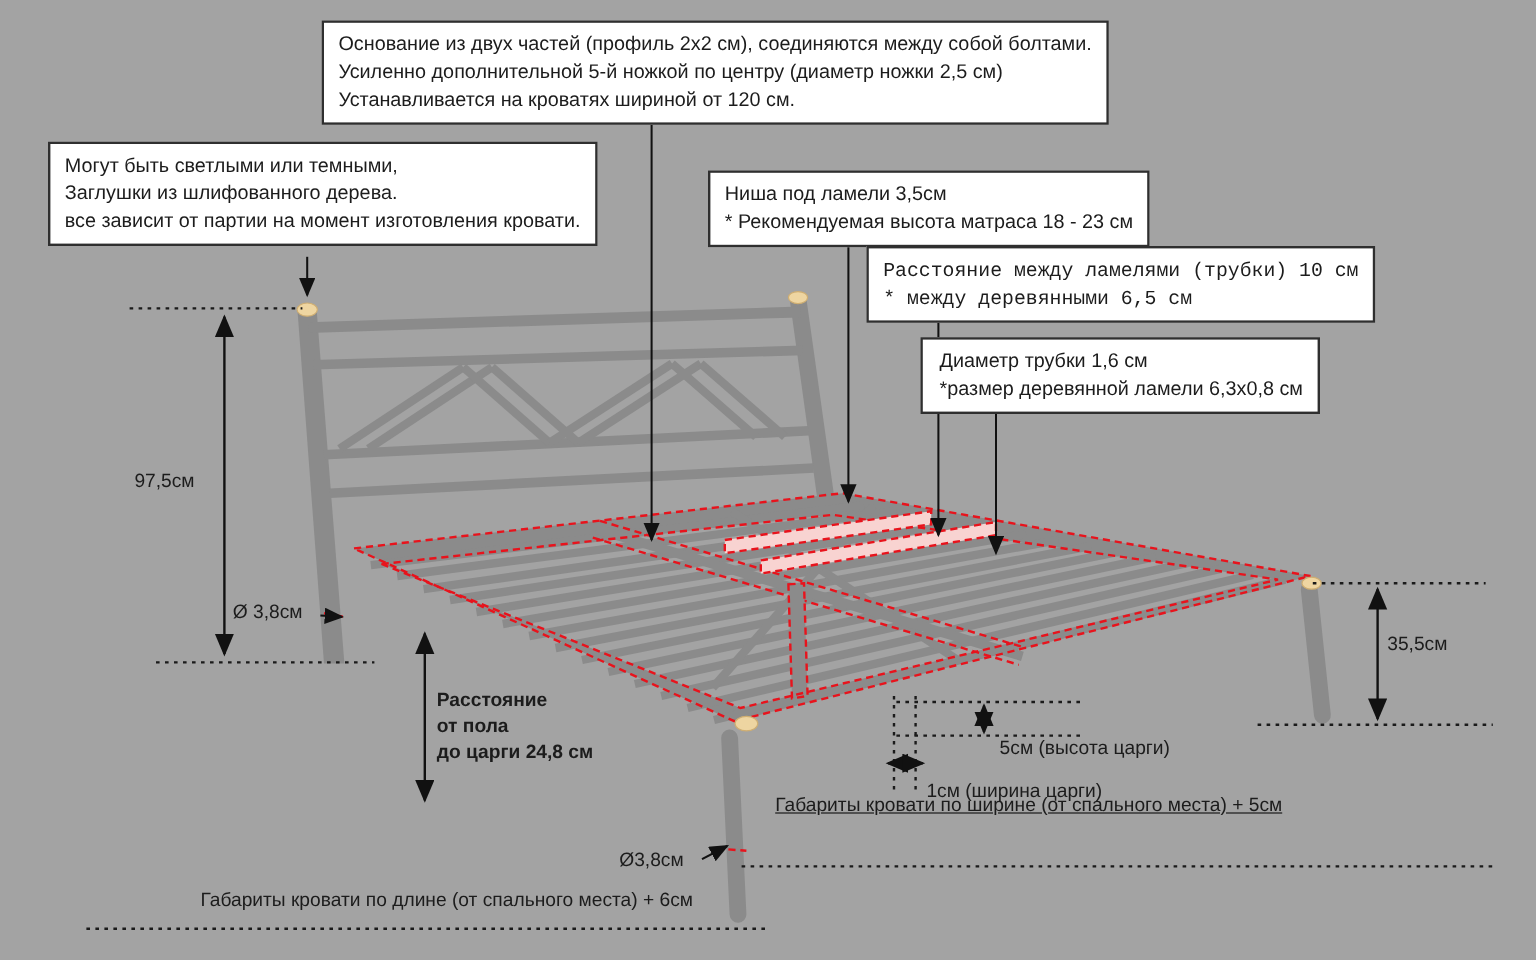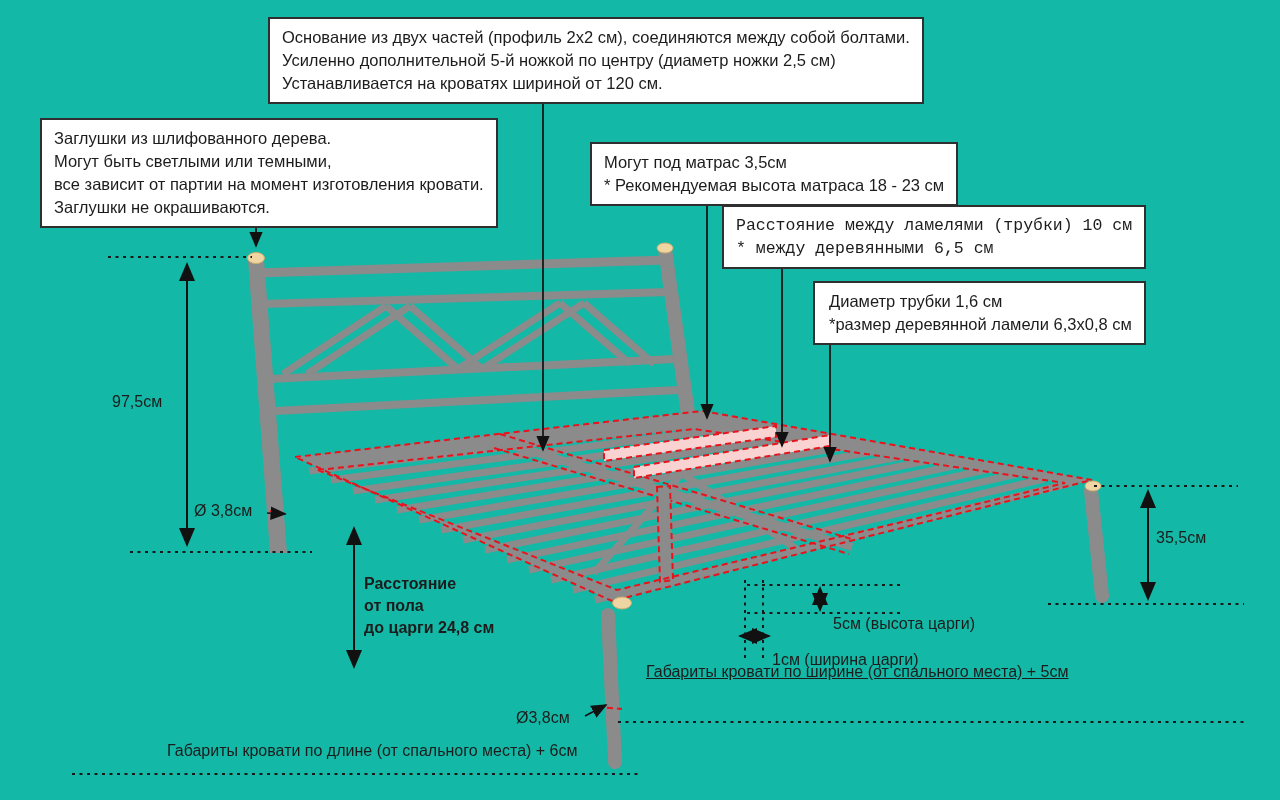--- a/index.html
+++ b/index.html
@@ -1,19 +1,19 @@
 <!DOCTYPE html>
 <html style="--metal: #8b8b8b; --red: #e8131c; --pink: #f8d3d1; --cap: #eed5a1; --text: #1c1c1c;"><head>
 <meta charset="utf-8">
 <style>
   :root{
     --metal:#8b8b8b; --red:#e8131c; --pink:#f8d3d1; --cap:#eed5a1; --text:#1c1c1c;
   }
   html,body{margin:0;padding:0;background:#ffffff;}
-  #stage{position:relative;width:1280px;height:800px;overflow:hidden;background:#14b8a6;
+  #stage{position:relative;width:1280px;height:800px;overflow:hidden;background:#a3a3a3;
          font-family:"Liberation Sans", sans-serif;color:var(--text);}
   #scene{position:absolute;left:0;top:0;}
   .callout{position:absolute;background:#fff;border:2px solid #2f2f2f;
            padding:7px 12px;font-size:16.5px;line-height:23px;white-space:nowrap;z-index:3;}
   .lbl{position:absolute;font-size:16px;line-height:21px;white-space:nowrap;z-index:2;}
   .metal-fill{fill:var(--metal);}
   .metal-stroke{stroke:var(--metal);fill:none;}
   .cap-fill{fill:var(--cap);stroke:#cfae72;stroke-width:1;}
   .red-dash{stroke:var(--red);stroke-width:2;fill:none;stroke-dasharray:6 4;}
   .red-dash-fill{fill:var(--metal);stroke:var(--red);stroke-width:2;stroke-dasharray:6 4;}
@@ -130,37 +130,36 @@
     </g>
   </svg>
 
   <div class="callout" style="left:268px;top:17px;">
     <div>Основание из двух частей (профиль 2х2 см), соединяются между собой болтами.</div>
     <div>Усиленно дополнительной 5-й ножкой по центру (диаметр ножки 2,5 см)</div>
     <div>Устанавливается на кроватях шириной от 120 см.</div>
   </div>
 
   <div class="callout" style="left:40px;top:118px;">
+    <div>Могут быть светлыми или темными,</div>
     <div>Заглушки из шлифованного дерева.</div>
-    <div>Могут быть светлыми или темными,</div>
     <div>все зависит от партии на момент изготовления кровати.</div>
-    <div>Заглушки не окрашиваются.</div>
   </div>
 
   <div class="callout" style="left:590px;top:142px;">
-    <div>Могут под матрас 3,5см</div>
+    <div>Ниша под ламели 3,5см</div>
     <div>* Рекомендуемая высота матраса 18 - 23 см</div>
   </div>
 
   <div class="callout" style="left:722px;top:205px;font-family:Liberation Mono, monospace;">
     <div>Расстояние между ламелями (трубки) 10 см</div>
     <div>* между деревянными 6,5 см</div>
   </div>
 
-  <div class="callout" style="left:813px;top:281px;padding-left:14px;">
+  <div class="callout" style="left:767px;top:281px;padding-left:14px;">
     <div>Диаметр трубки 1,6 см</div>
     <div>*размер деревянной ламели 6,3х0,8 см</div>
   </div>
 
   <div class="lbl" style="left:112px;top:391px;">97,5см</div>
 
   <div class="lbl" style="left:194px;top:500px;">Ø 3,8см</div>
 
   <div class="lbl" style="left:364px;top:573px;line-height:22px;font-weight:bold;">
     <div>Расстояние</div>

